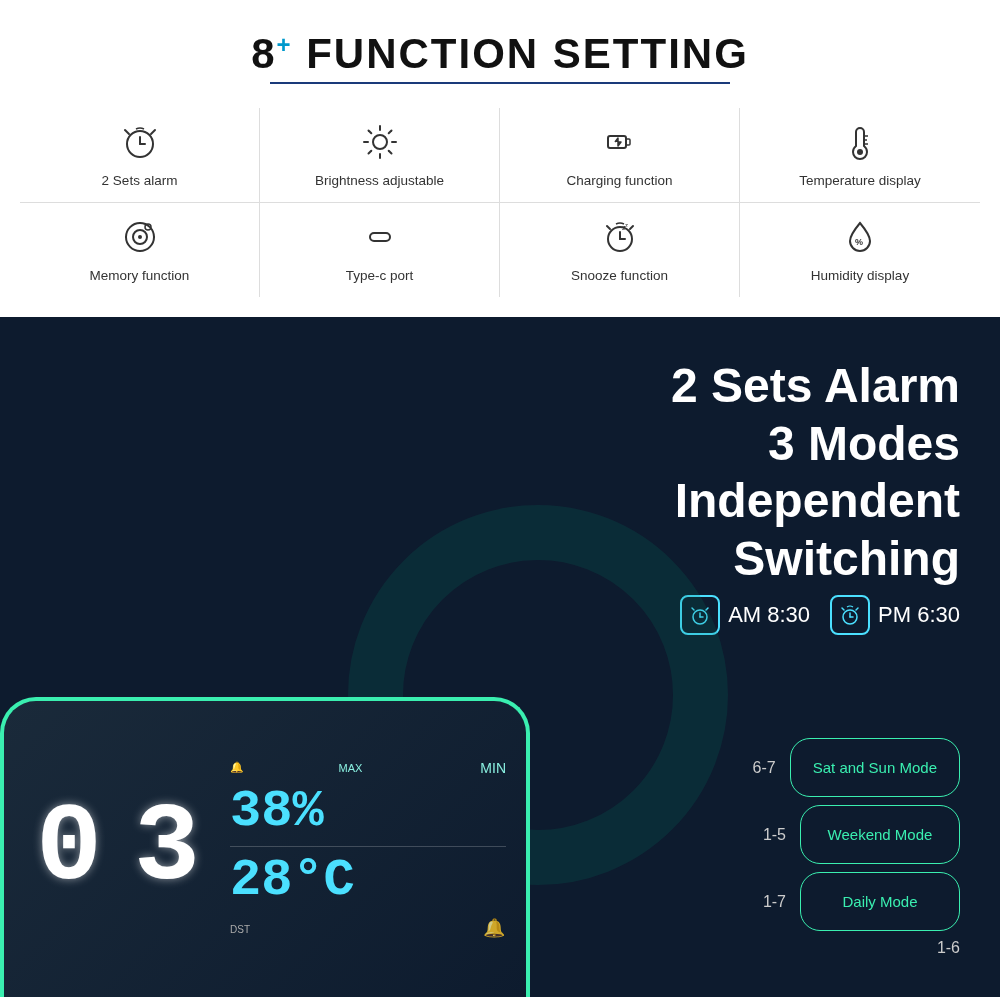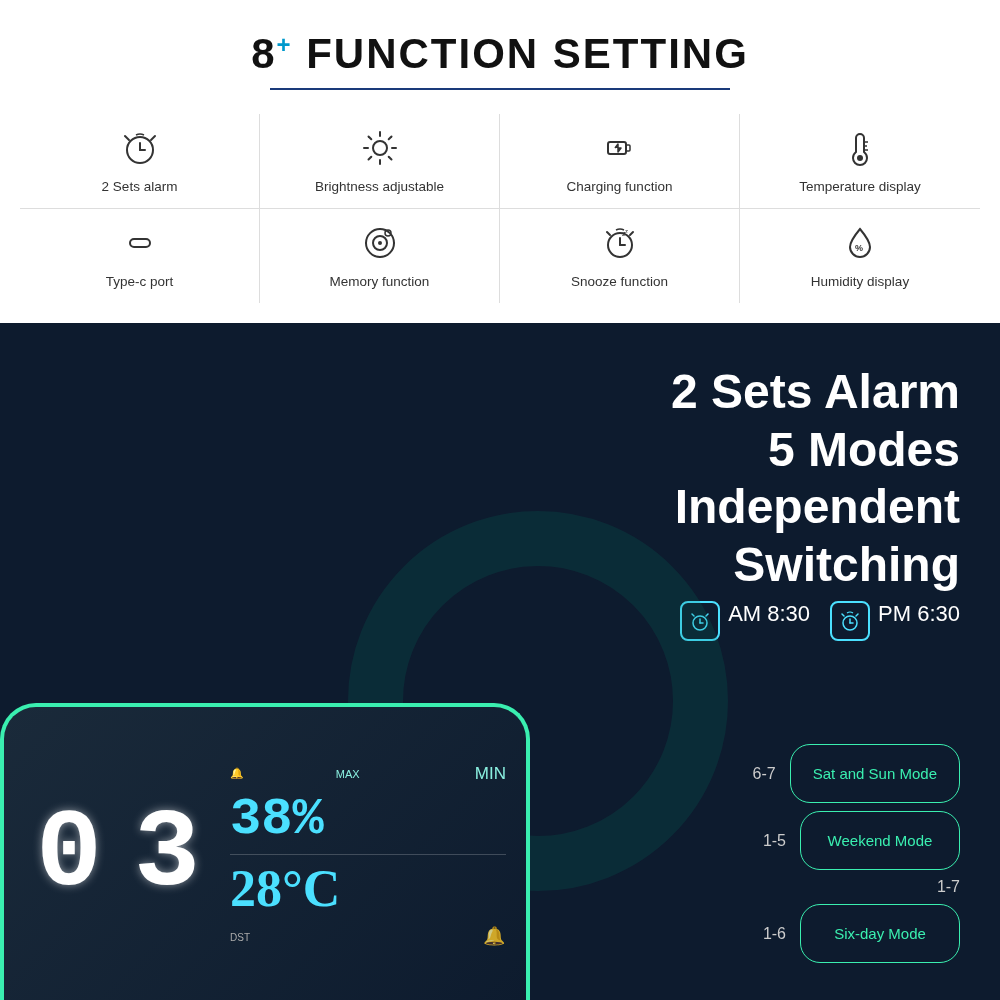--- a/index.html
+++ b/index.html
@@ -16,21 +16,21 @@
       background: #fff;
       padding: 30px 20px 20px;
     }
 
     .main-title {
       text-align: center;
       font-size: 42px;
       font-weight: 700;
       color: #111;
       letter-spacing: 2px;
-      margin-bottom: 10px;
+      margin-bottom: 4px;
       position: relative;
     }
     .main-title .sup-plus {
       font-size: 24px;
       color: #0099cc;
       vertical-align: super;
     }
     .title-underline {
       width: 460px;
       height: 2px;
@@ -163,21 +163,21 @@
       width: 100%;
       height: 1px;
       background: rgba(255,255,255,0.2);
       margin: 2px 0;
     }
 
     .temp-display {
       font-size: 52px;
       font-weight: 800;
       color: #4be0ff;
-      font-family: Liberation Serif, serif;
+      font-family: Liberation Mono, monospace;
       line-height: 1;
     }
 
     .dst-label {
       font-size: 10px;
       color: #aaa;
       margin-top: 4px;
     }
 
     
@@ -200,21 +200,21 @@
     .alarm-times {
       display: flex;
       justify-content: flex-end;
       align-items: center;
       gap: 20px;
       margin-bottom: 30px;
     }
 
     .alarm-time-item {
       display: flex;
-      align-items: flex-start;
+      align-items: center;
       gap: 8px;
       font-size: 22px;
       color: #fff;
       font-weight: 500;
     }
 
     .alarm-icon-box {
       width: 40px; height: 40px;
       border: 2px solid #4be0ff;
       border-radius: 8px;
@@ -318,38 +318,38 @@
           <line x1="22" y1="20" x2="26" y2="20" stroke="#333" stroke-width="1.5"></line>
           <circle cx="18" cy="28" r="3" fill="#333"></circle>
         </svg>
       </div>
       <span class="feature-label">Temperature display</span>
     </div>
 
     <div class="feature-item">
       <div class="feature-icon">
         <svg width="36" height="36" viewBox="0 0 36 36" fill="none">
-          <rect x="8" y="14" width="20" height="8" rx="4" stroke="#333" stroke-width="2" fill="none"></rect>
-        </svg>
-      </div>
-      <span class="feature-label">Type-c port</span>
-    </div>
-    <div class="feature-item">
-      <div class="feature-icon">
-        <svg width="36" height="36" viewBox="0 0 36 36" fill="none">
           <circle cx="18" cy="18" r="7" stroke="#333" stroke-width="2" fill="none"></circle>
           <circle cx="18" cy="18" r="2" fill="#333"></circle>
           <path d="M4 18 C4 10.3 10.3 4 18 4" stroke="#333" stroke-width="2" stroke-linecap="round" fill="none"></path>
           <path d="M18 32 C10.3 32 4 25.7 4 18" stroke="#333" stroke-width="2" stroke-linecap="round" fill="none"></path>
           <path d="M32 18 C32 25.7 25.7 32 18 32" stroke="#333" stroke-width="2" stroke-linecap="round" fill="none"></path>
           <path d="M18 4 C25.7 4 32 10.3 32 18" stroke="#333" stroke-width="2" stroke-linecap="round" fill="none"></path>
           <circle cx="26" cy="8" r="3" stroke="#333" stroke-width="1.5" fill="none"></circle>
         </svg>
       </div>
       <span class="feature-label">Memory function</span>
+    </div>
+    <div class="feature-item">
+      <div class="feature-icon">
+        <svg width="36" height="36" viewBox="0 0 36 36" fill="none">
+          <rect x="8" y="14" width="20" height="8" rx="4" stroke="#333" stroke-width="2" fill="none"></rect>
+        </svg>
+      </div>
+      <span class="feature-label">Type-c port</span>
     </div>
     <div class="feature-item">
       <div class="feature-icon">
         <svg width="36" height="36" viewBox="0 0 36 36" fill="none">
           <circle cx="18" cy="20" r="12" stroke="#333" stroke-width="2" fill="none"></circle>
           <path d="M8 10 L5 7" stroke="#333" stroke-width="2" stroke-linecap="round"></path>
           <path d="M28 10 L31 7" stroke="#333" stroke-width="2" stroke-linecap="round"></path>
           <path d="M14 5 Q18 3 22 5" stroke="#333" stroke-width="1.5" fill="none"></path>
           <line x1="18" y1="20" x2="18" y2="13" stroke="#333" stroke-width="2" stroke-linecap="round"></line>
           <line x1="18" y1="20" x2="23" y2="20" stroke="#333" stroke-width="2" stroke-linecap="round"></line>
@@ -380,41 +380,41 @@
 
       <div class="digit-display">
         <div class="digit-block">0</div>
         <div class="digit-block">3</div>
       </div>
 
       <div class="device-right">
         <div class="device-top-row">
           <span>🔔</span>
           <span style="font-size:11px;color:#8af0e0;">MAX</span>
-          <span style="font-size:17px;color:#8af0e0;padding-left:23px;">MIN</span>
+          <span style="font-size:14px;color:#8af0e0;padding-left:23px;">MIN</span>
         </div>
         <div class="humidity-display">
           <span style="font-size:52px;color:#4be0ff;">38%</span>
         </div>
         <div class="divider-line"></div>
         <div class="temp-display">
           <span style="font-size:52px;color:#4be0ff;">28°C</span>
         </div>
         <div style="display:flex; justify-content:space-between; align-items:center; margin-top:4px;gap:32px;">
           <span class="dst-label">DST</span>
           <span style="font-size:18px;color:#fff;opacity:0.8;">🔔</span>
         </div>
       </div>
     </div>
   </div>
 
   <div class="right-content">
     <div class="alarm-title">
       <div>2 Sets Alarm</div>
-      <div>5 Modes Independent Switching</div>
+      <div>3 Modes Independent Switching</div>
     </div>
 
     <div class="alarm-times">
       <div class="alarm-time-item">
         <div class="alarm-icon-box">
           <svg width="22" height="22" viewBox="0 0 22 22" fill="none">
             <circle cx="11" cy="13" r="7" stroke="#4be0ff" stroke-width="1.5" fill="none"></circle>
             <path d="M5 6 L3 4" stroke="#4be0ff" stroke-width="1.5" stroke-linecap="round"></path>
             <path d="M17 6 L19 4" stroke="#4be0ff" stroke-width="1.5" stroke-linecap="round"></path>
             <line x1="11" y1="13" x2="11" y2="9" stroke="#4be0ff" stroke-width="1.5" stroke-linecap="round"></line>
@@ -442,20 +442,20 @@
       <div class="mode-row">
         <span class="mode-number">6-7</span>
         <div class="mode-badge">Sat and Sun Mode</div>
       </div>
       <div class="mode-row">
         <span class="mode-number">1-5</span>
         <div class="mode-badge">Weekend Mode</div>
       </div>
       <div class="mode-row">
         <span class="mode-number">1-7</span>
+        <div class="mode-badge">Daily Mode</div>
       </div>
       <div class="mode-row">
         <span class="mode-number">1-6</span>
-        <div class="mode-badge">Six-day Mode</div>
       </div>
     </div>
   </div>
 </div>
 
 </body></html>

